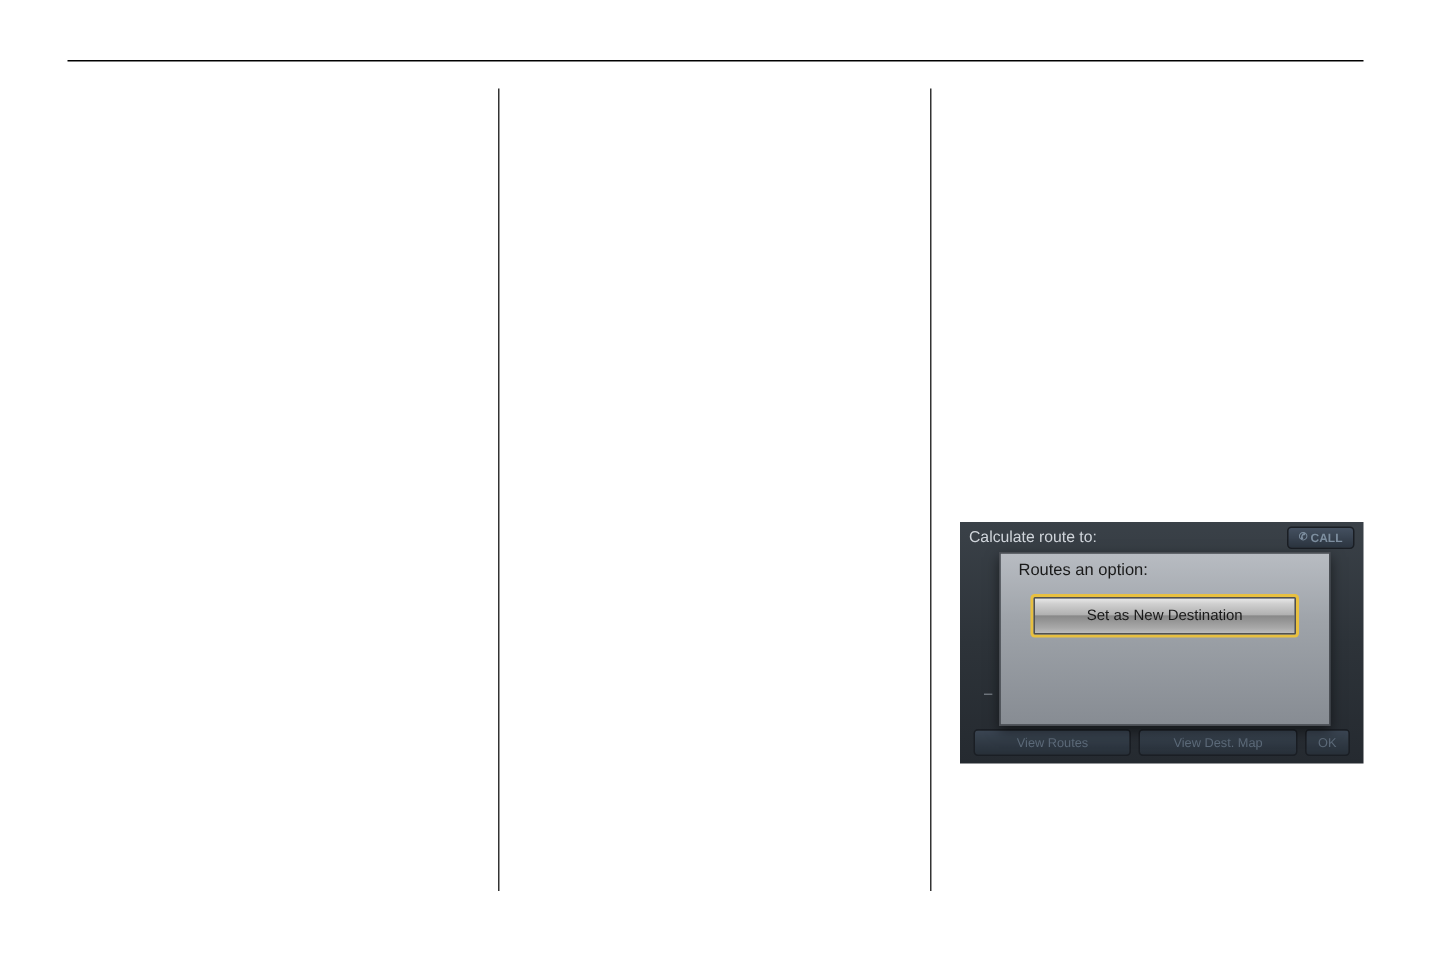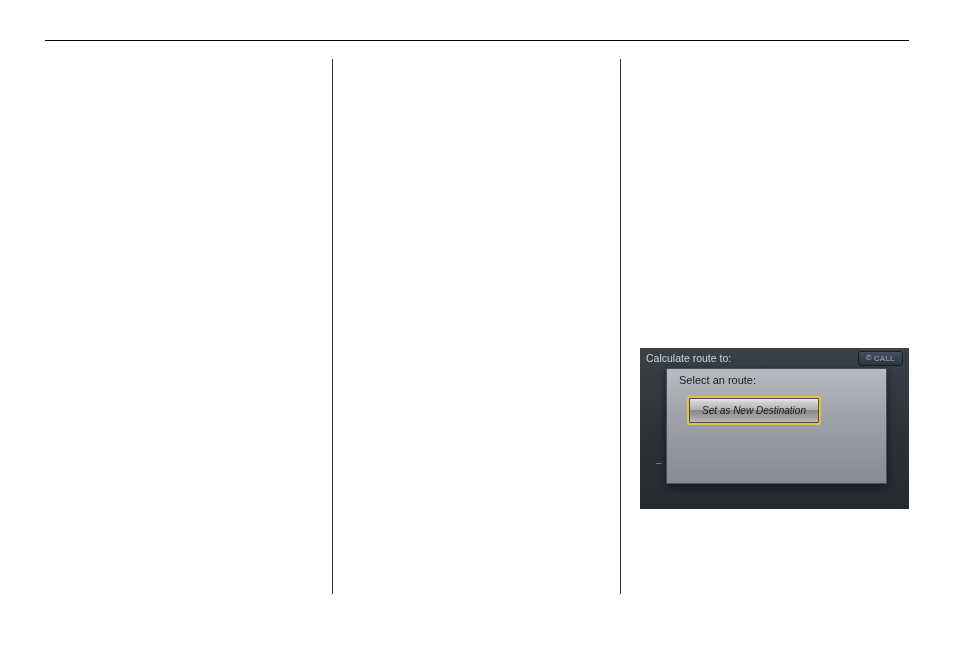--- a/index.html
+++ b/index.html
@@ -133,24 +133,23 @@
     .dialog-title {
       color: #1a1a1a;
       font-size: 11px;
       font-weight: normal;
       padding: 5px 8px 4px 12px;
       font-family: Arial, sans-serif;
     }
     
     .dialog-buttons {
       display: flex;
-      flex-direction: row;
+      flex-direction: column;
       gap: 20px;
       padding: 8px 22px;
-      font-style: italic;
     }
     
     .dialog-button {
       background: linear-gradient(180deg, #e8e8e8 0%, #d0d0d0 15%, #b0b0b0 48%, #888888 50%, #a8a8a8 85%, #bcbcbc 100%);
       border: 1px solid #505050;
       padding: 6px 12px;
       font-size: 10px;
       color: #1a1a1a;
       text-align: center;
       font-family: Arial, sans-serif;
@@ -179,20 +178,25 @@
   <div class="nav-header">
     <span class="nav-title">Calculate route to:</span>
     <div class="call-button">
       <span class="call-icon">✆</span>
       <span>CALL</span>
     </div>
   </div>
 
   <span class="nav-dash">–</span>
 
+  <div class="nav-bottom-buttons">
+    <div class="nav-bottom-button">View Routes</div>
+    <div class="nav-bottom-button">View Dest. Map</div>
+    <div class="nav-bottom-button ok">OK</div>
+  </div>
 
   <div class="dialog-overlay">
-    <div class="dialog-title">Select an route:</div>
+    <div class="dialog-title">Routes an option:</div>
     <div class="dialog-buttons">
       <div class="dialog-button selected">Set as New Destination</div>
     </div>
   </div>
 </div>
 
 </body></html>

